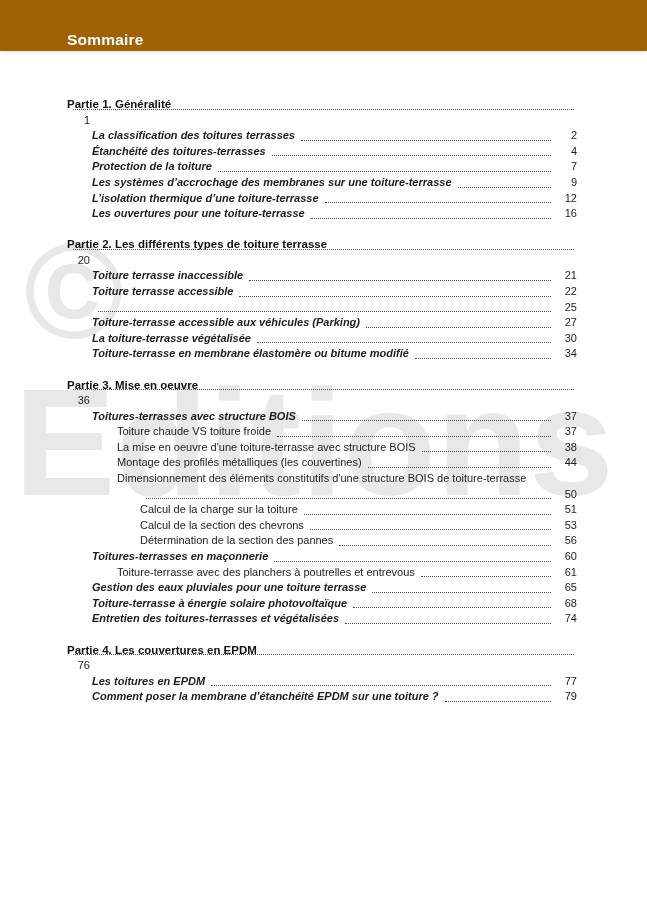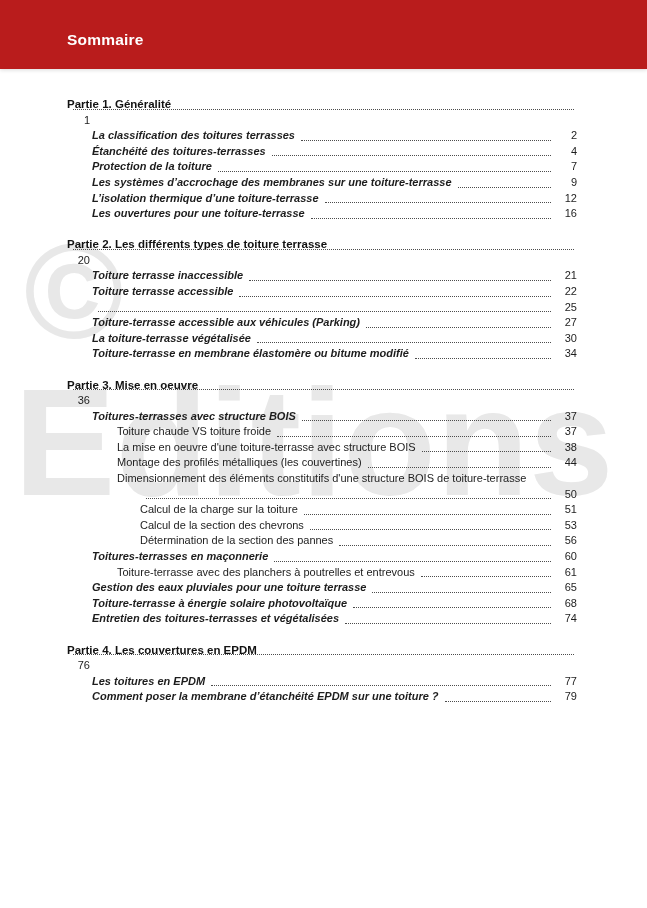--- a/index.html
+++ b/index.html
@@ -6,22 +6,22 @@
   body{
     width:647px;height:908px;
     background:#ffffff;
     font-family:"Liberation Sans","DejaVu Sans",sans-serif;
     position:relative;overflow:hidden;
     -webkit-font-smoothing:antialiased;
   }
 
   
   .header-band{
-    position:absolute;top:0;left:0;right:0;height:69px;
-    background:#b91c1c;
+    position:absolute;top:0;left:0;right:0;height:51px;
+    background:#a16207;
     box-shadow:0 1px 4px rgba(0,0,0,.15);
     z-index:3;
   }
   .page-title{
     position:absolute;left:67px;top:31px;margin:0;
     font-size:15.5px;font-weight:700;color:#ffffff;
     letter-spacing:.2px;
   }
 
   

